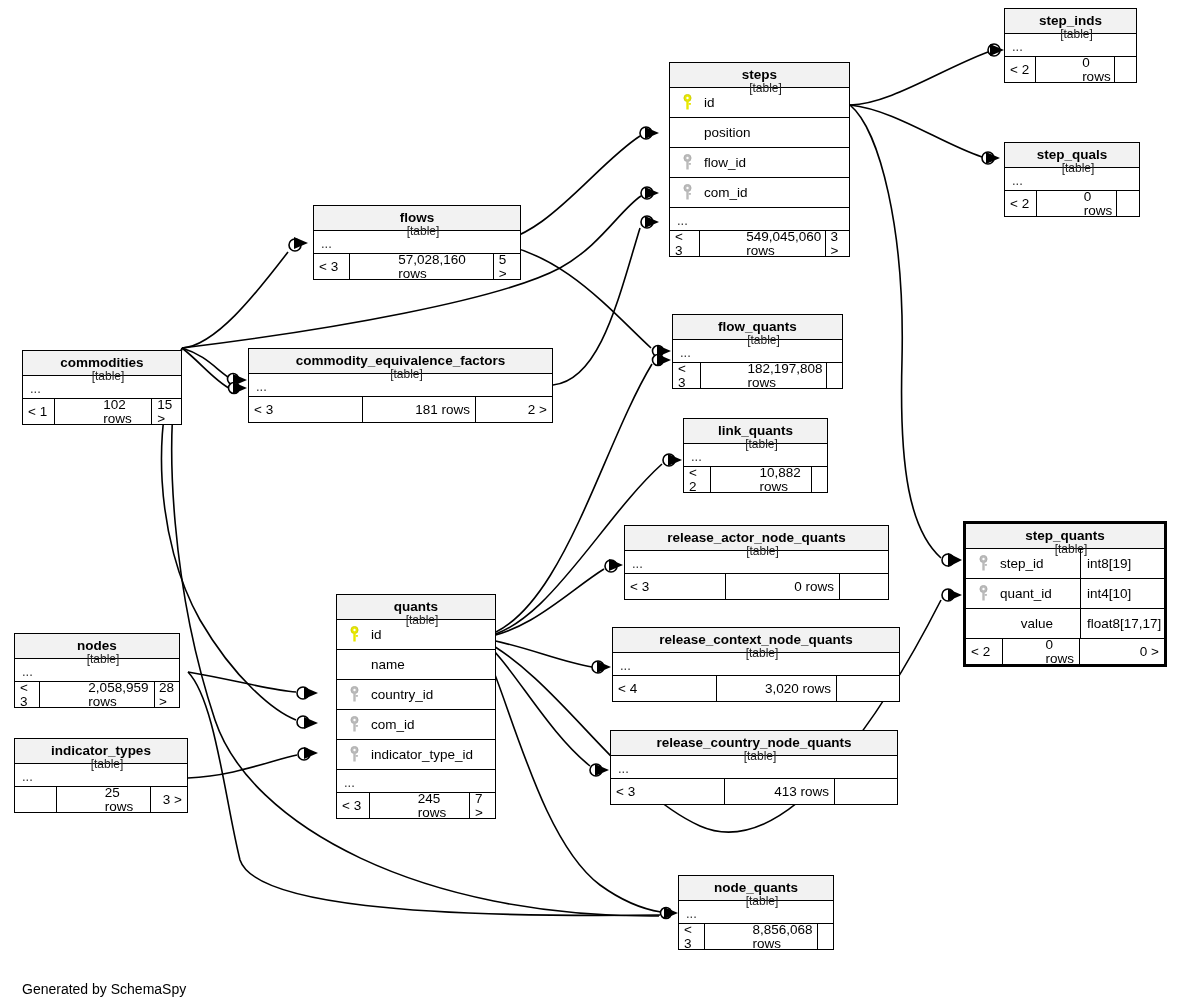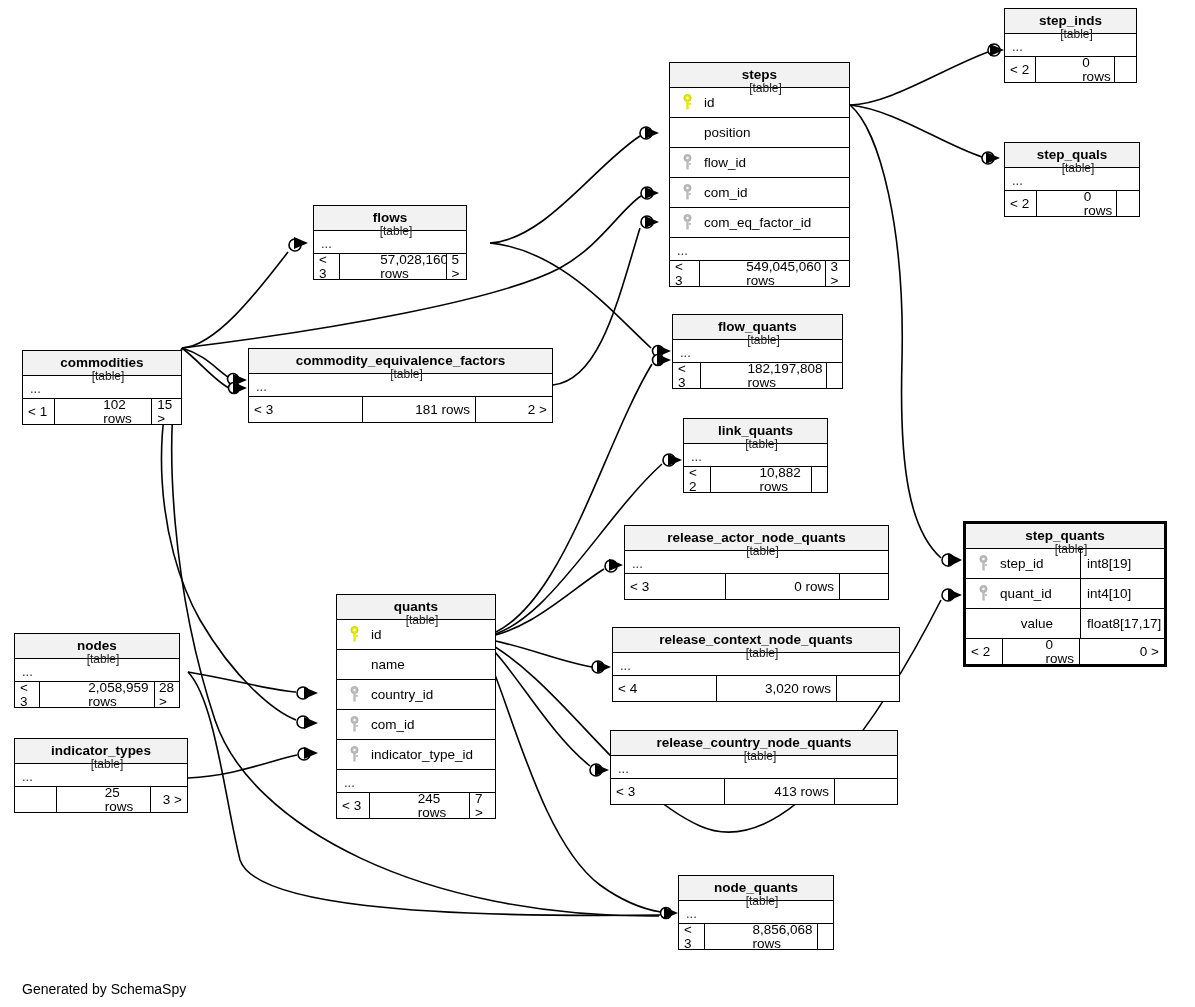--- a/index.html
+++ b/index.html
@@ -307,40 +307,29 @@
       <span class="keycell">
         <svg width="9" height="18" viewBox="0 0 9 18">
             <circle cx="4.5" cy="4" r="3.6" fill="#bbbbbb" stroke="#a8a8a8" stroke-width="0.8"></circle>
             <circle cx="4.5" cy="4" r="1.2" fill="#ffffff"></circle>
             <rect x="3.3" y="6.5" width="2.4" height="9" fill="#bbbbbb"></rect>
             <rect x="5.7" y="9" width="2.2" height="1.8" fill="#bbbbbb"></rect>
           </svg>
       </span>
       <span class="cname">com_id</span>
     </div>
-    <div class="col">
-      <span class="keycell">
-        <svg width="9" height="18" viewBox="0 0 9 18">
-            <circle cx="4.5" cy="4" r="3.6" fill="#bbbbbb" stroke="#a8a8a8" stroke-width="0.8"></circle>
-            <circle cx="4.5" cy="4" r="1.2" fill="#ffffff"></circle>
-            <rect x="3.3" y="6.5" width="2.4" height="9" fill="#bbbbbb"></rect>
-            <rect x="5.7" y="9" width="2.2" height="1.8" fill="#bbbbbb"></rect>
-          </svg>
-      </span>
-      <span class="cname">com_eq_factor_id</span>
-    </div>
     <div class="col ellip">...</div>
     <div class="foot">
       <div class="f-left" style="width:38px;">&lt; 3</div>
       <div class="f-mid">549,045,060 rows</div>
       <div class="f-right" style="width:30px;">3 &gt;</div>
     </div>
   </div>
 
-  <div class="tbl" style="left:313px; top:205px; width:154px;">
+  <div class="tbl" style="left:313px; top:205px; width:208px;">
     <div class="hdr">
       <span class="tname">flows</span>
       <span class="ttag">[table]</span>
     </div>
     <div class="col ellip">...</div>
     <div class="foot">
       <div class="f-left" style="width:38px;">&lt; 3</div>
       <div class="f-mid">57,028,160 rows</div>
       <div class="f-right" style="width:28px;">5 &gt;</div>
     </div>

